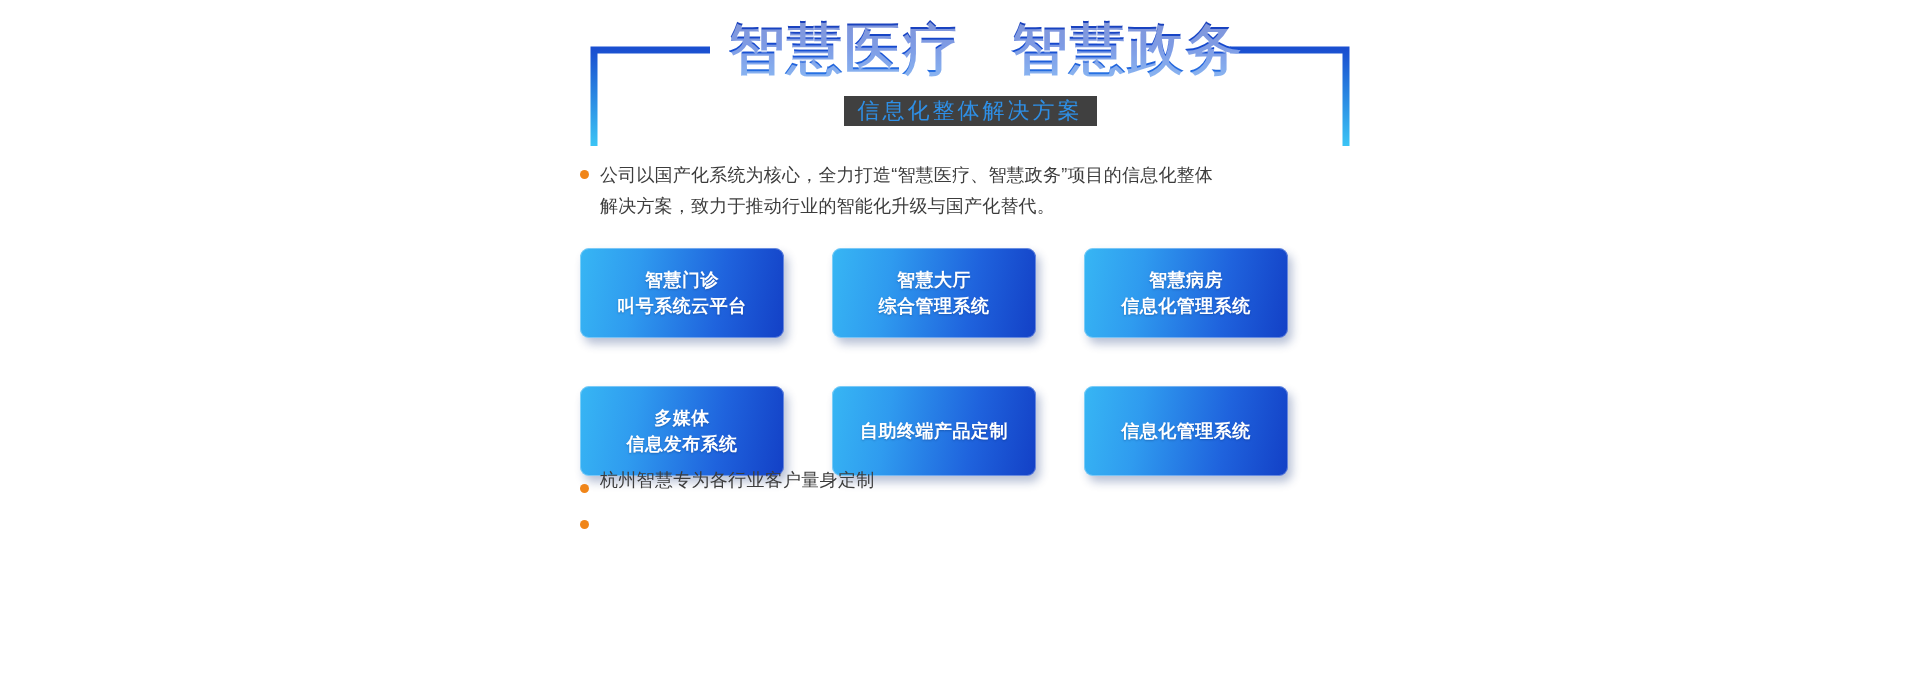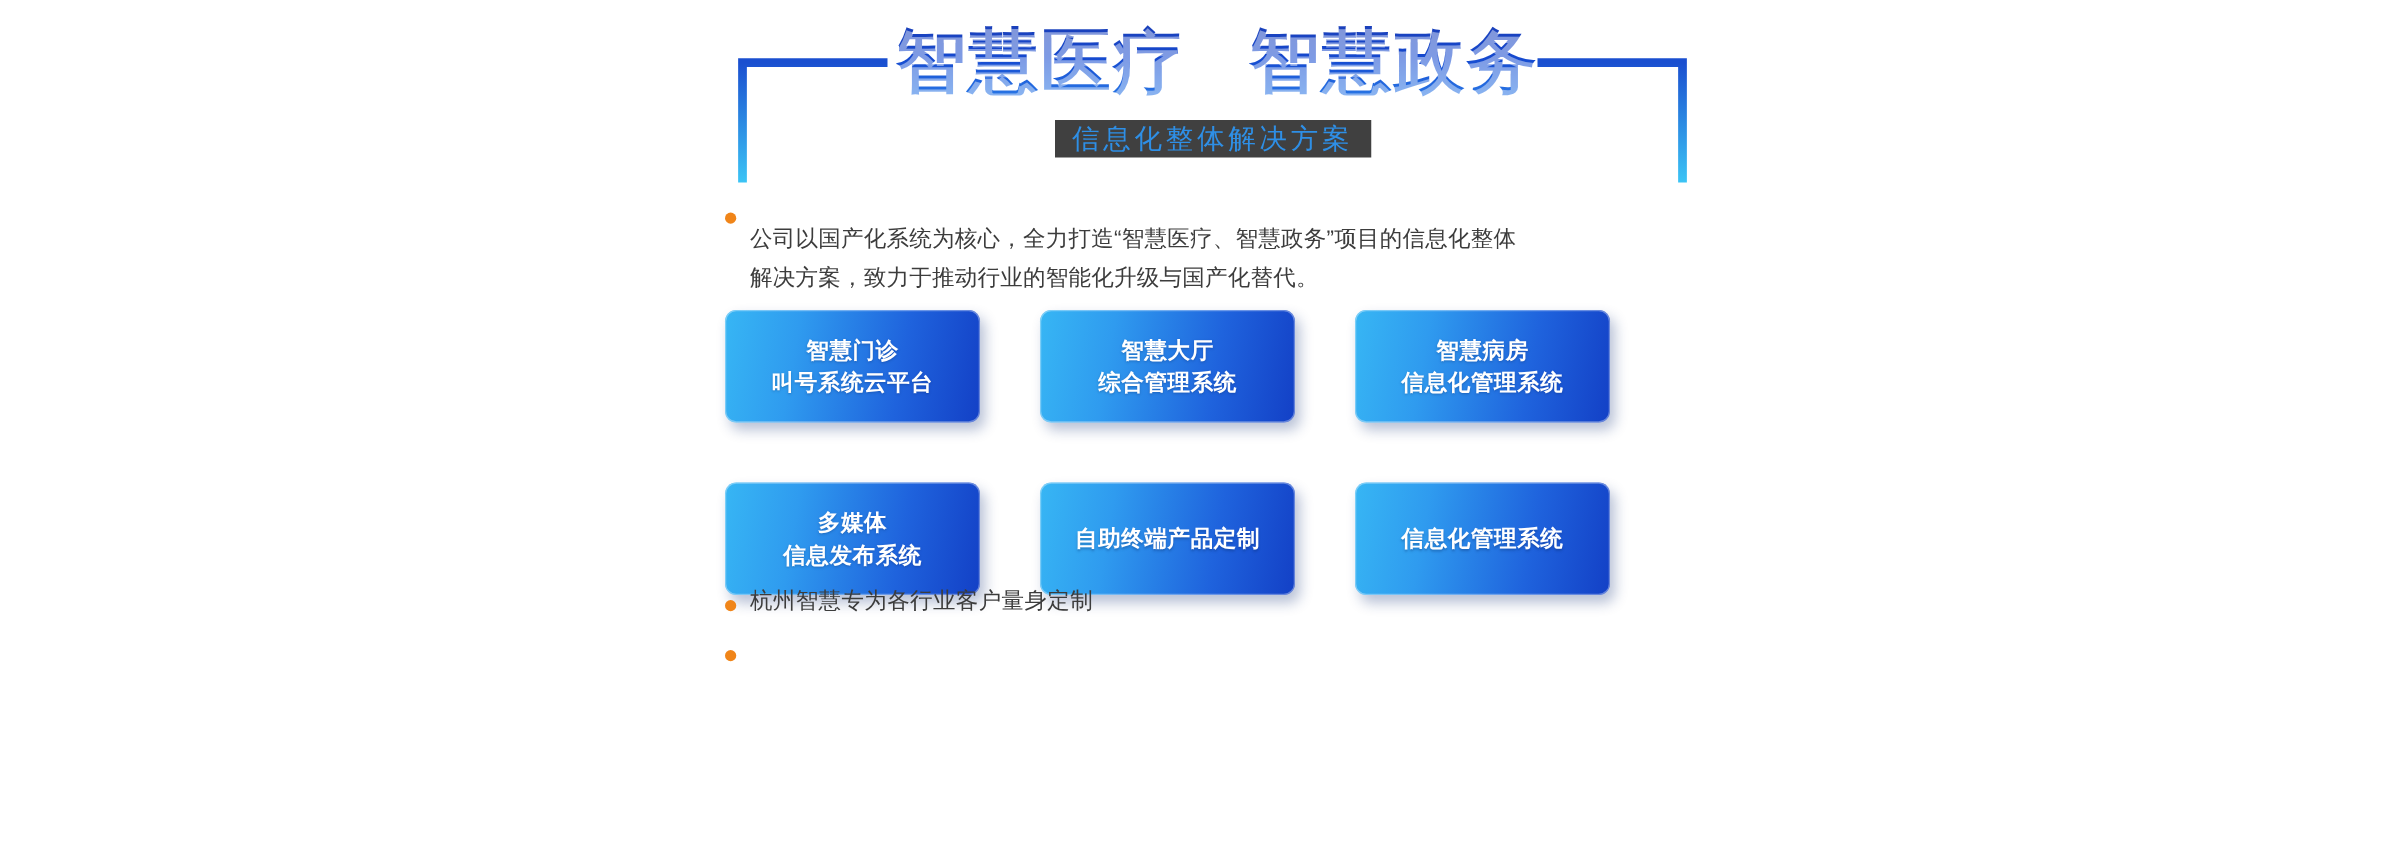--- a/index.html
+++ b/index.html
@@ -40,21 +40,21 @@
     position: absolute;
     left: 10px;
     top: 46px;
     width: 760px;
     height: 110px;
     pointer-events: none;
   }
 
   .title-row {
     position: absolute;
-    left: 4px;
+    left: 16px;
     top: 18px;
     width: 780px;
     text-align: center;
     white-space: nowrap;
   }
   .title-text {
     display: inline-block;
     font-size: 56px;
     font-weight: 700;
     letter-spacing: 2px;
@@ -107,21 +107,20 @@
     margin-top: 10px;
     margin-right: 11px;
     flex: 0 0 auto;
   }
   .intro-text {
     font-size: 18px;
     line-height: 31px;
     color: #3c3c3c;
     letter-spacing: 0.2px;
     width: 620px;
-    margin-top: 16px;
   }
 
   
   .cards {
     position: absolute;
     left: 0;
     top: 248px;
     width: 640px;
     display: grid;
     grid-template-columns: repeat(3, 204px);
@@ -163,21 +162,21 @@
 
   
   .notes {
     position: absolute;
     left: 0;
     top: 468px;
     width: 700px;
   }
   .note {
     display: flex;
-    align-items: center;
+    align-items: flex-end;
     margin-bottom: 19px;
   }
   .note .bullet-dot {
     margin-top: 8px;
   }
   .note-text {
     font-size: 18px;
     line-height: 25px;
     color: #3c3c3c;
     letter-spacing: 0.3px;

